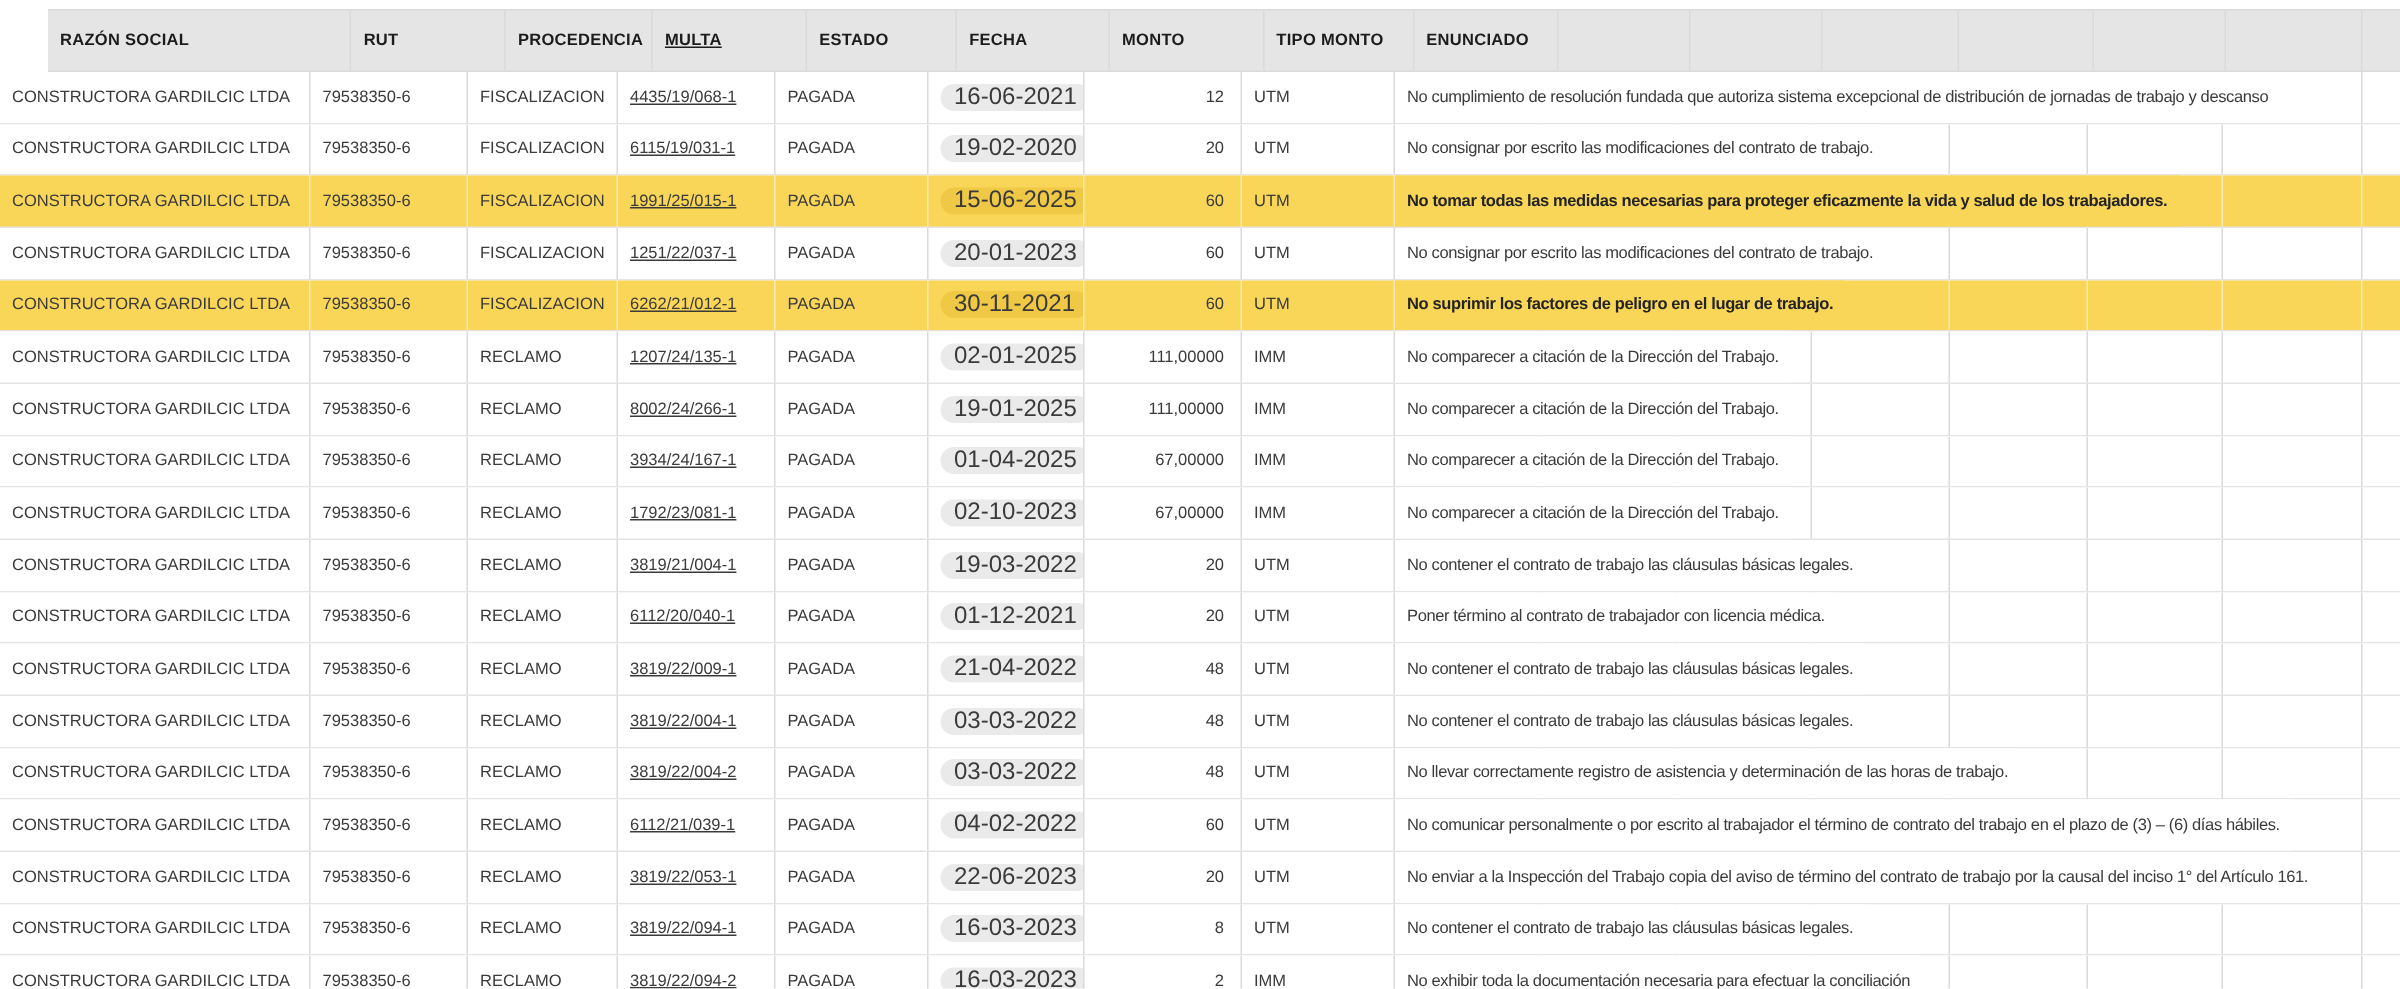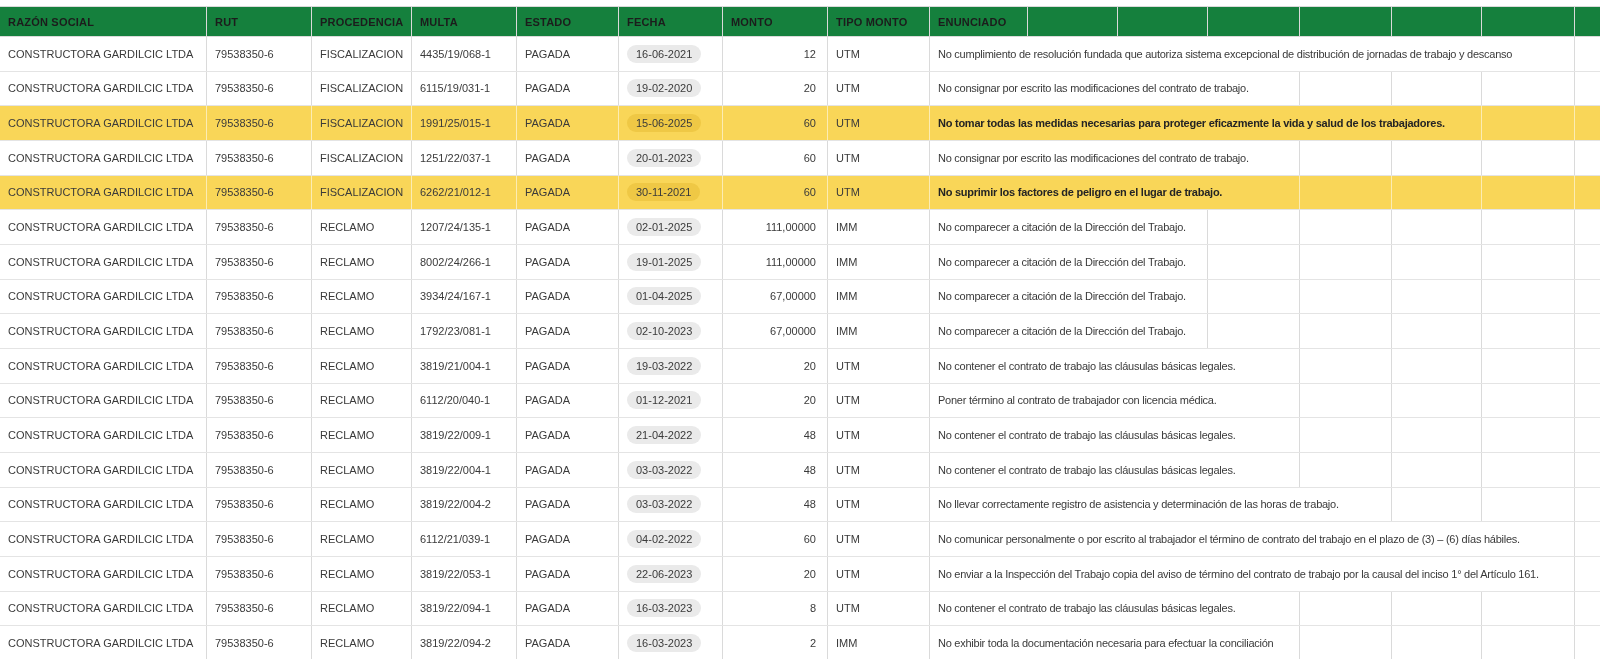--- a/index.html
+++ b/index.html
@@ -12,25 +12,26 @@
     font-family: "Liberation Sans", sans-serif;
   }
   #sheet {
     width: 1600px;
     height: 659px;
     padding-top: 6px;
     box-sizing: border-box;
   }
   .hrow {
     display: flex;
-    height: 31px;
+    height: 42px;
     box-sizing: border-box;
     border-top: 1px solid var(--grid, #d6d6d6);
     border-bottom: 1px solid var(--grid, #d6d6d6);
-    background: #15803d;
+    background: #e5e5e5;
+    margin-left: 32px;
   }
   .hcell {
     box-sizing: border-box;
     height: 100%;
     display: flex;
     align-items: center;
     padding: 0 8px;
     border-right: 1px solid var(--grid, #dadada);
     font-size: 11px;
     font-weight: bold;
@@ -77,30 +78,30 @@
   .row.hl .enun-text {
     background: var(--hl, #f9d658);
     font-weight: bold;
     color: #242424;
   }
   .chip {
     display: inline-block;
     background: var(--chip, #eaeaea);
     border-radius: 9px;
     padding: 3px 9px;
-    font-size: 11px;
+    font-size: 16px;
     line-height: 12px;
     color: var(--text, #3a3a3a);
   }
   .row.hl .chip { background: var(--hlchip, #efc845); }
   
   .c0 { width: 207px; }
   .c1 { width: 105px; }
   .c2 { width: 100px; }
-  .c3 { width: 105px; }
+  .c3 { width: 105px; text-decoration: underline; }
   .c4 { width: 102px; }
   .c5 { width: 104px; text-align: right; }
   .c6 { width: 105px; text-align: right; }
   .c7 { width: 102px; }
   .c8 { width: 98px; }
   .e0 { width: 90px; }
   .e1 { width: 90px; }
   .e2 { width: 92px; }
   .e3 { width: 92px; }
   .e4 { width: 90px; }

